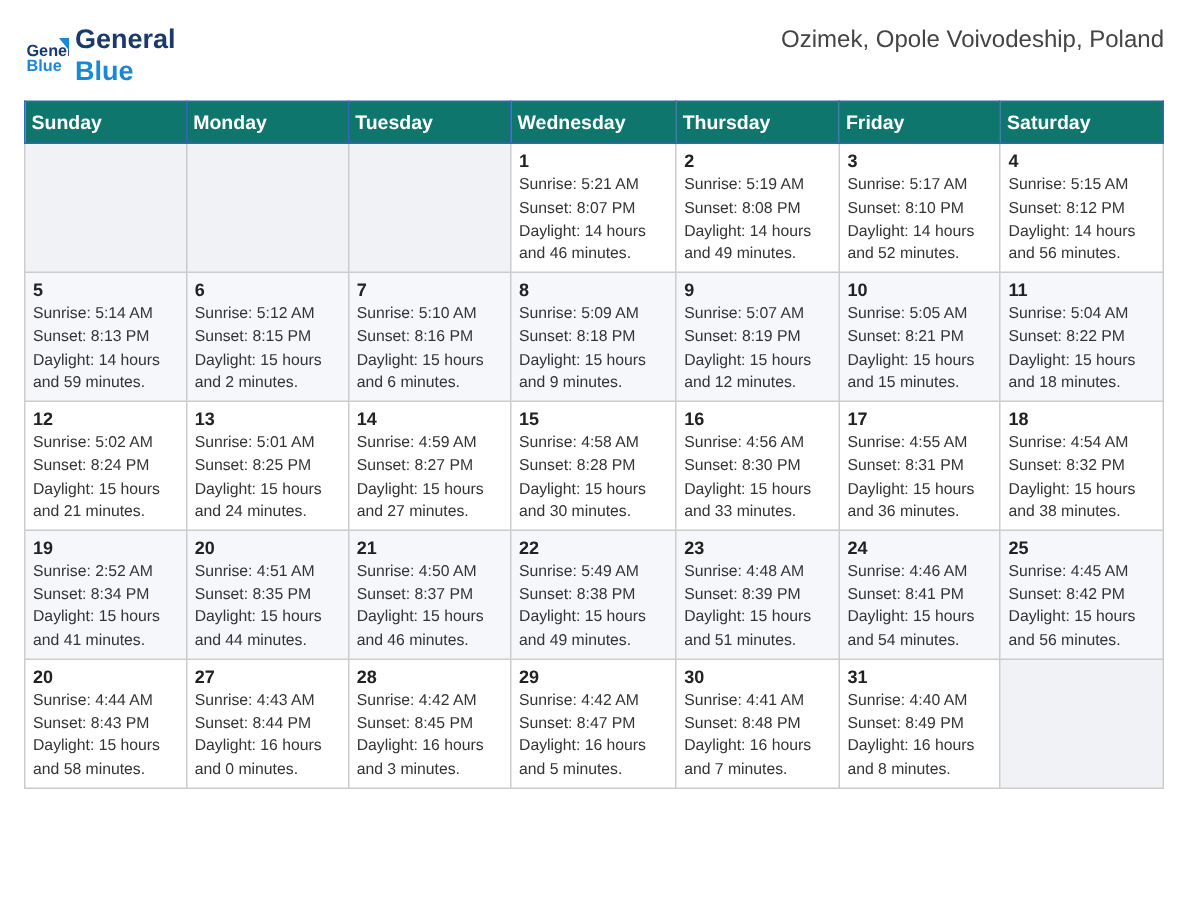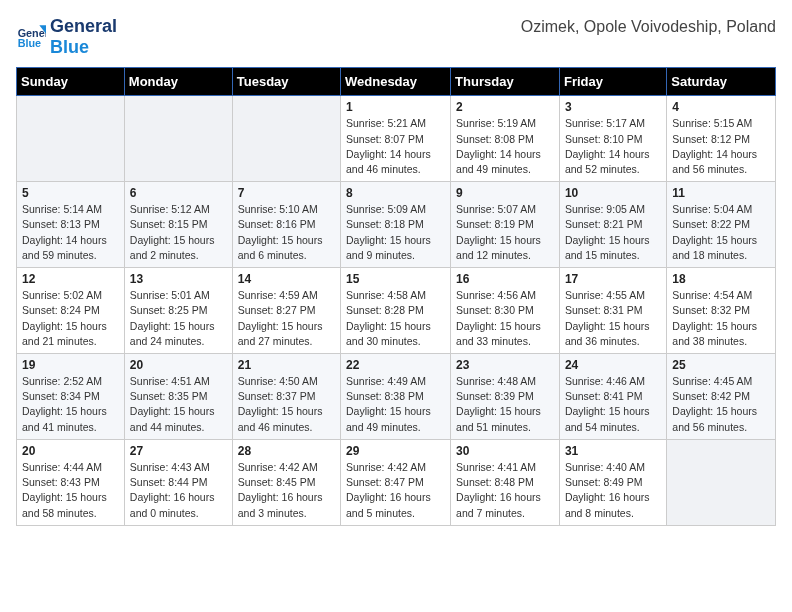--- a/index.html
+++ b/index.html
@@ -37,21 +37,21 @@
       font-size: 16px;
       color: #444;
       margin-top: 2px;
     }
     .calendar-table {
       width: 100%;
       border-collapse: collapse;
       border: 1px solid #ccc;
     }
     .calendar-table th {
-      background: #000000;
+      background: #0f766e;
       color: #fff;
       font-size: 13px;
       font-weight: bold;
       padding: 6px 4px;
       text-align: left;
       border: 1px solid #3366b5;
     }
     .calendar-table td {
       vertical-align: top;
       border: 1px solid #ccc;
@@ -177,21 +177,21 @@
         </td>
         <td>
           <div class="day-number">9</div>
           <div class="day-info" style="white-space: pre-line;">Sunrise: 5:07 AM
 Sunset: 8:19 PM
 Daylight: 15 hours
 and 12 minutes.</div>
         </td>
         <td>
           <div class="day-number">10</div>
-          <div class="day-info" style="white-space: pre-line;">Sunrise: 9:05 AM
+          <div class="day-info" style="white-space: pre-line;">Sunrise: 5:05 AM
 Sunset: 8:21 PM
 Daylight: 15 hours
 and 15 minutes.</div>
         </td>
         <td>
           <div class="day-number">11</div>
           <div class="day-info" style="white-space: pre-line;">Sunrise: 5:04 AM
 Sunset: 8:22 PM
 Daylight: 15 hours
 and 18 minutes.</div>
@@ -265,21 +265,21 @@
         </td>
         <td>
           <div class="day-number">21</div>
           <div class="day-info" style="white-space: pre-line;">Sunrise: 4:50 AM
 Sunset: 8:37 PM
 Daylight: 15 hours
 and 46 minutes.</div>
         </td>
         <td>
           <div class="day-number">22</div>
-          <div class="day-info" style="white-space: pre-line;">Sunrise: 4:49 AM
+          <div class="day-info" style="white-space: pre-line;">Sunrise: 5:49 AM
 Sunset: 8:38 PM
 Daylight: 15 hours
 and 49 minutes.</div>
         </td>
         <td>
           <div class="day-number">23</div>
           <div class="day-info" style="white-space: pre-line;">Sunrise: 4:48 AM
 Sunset: 8:39 PM
 Daylight: 15 hours
 and 51 minutes.</div>

